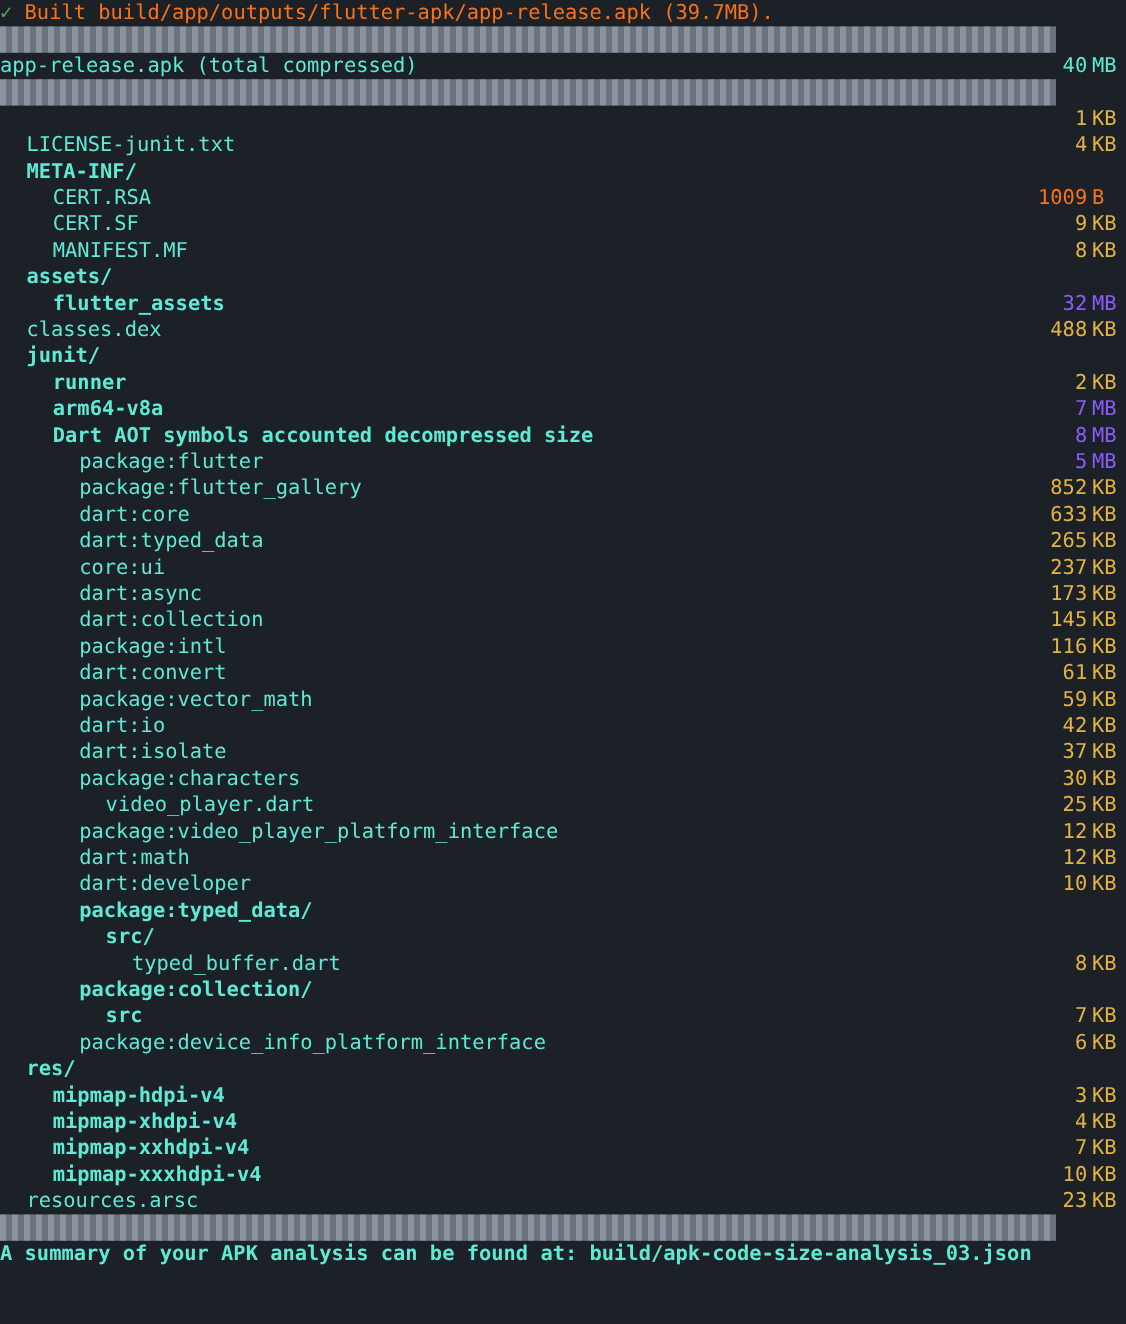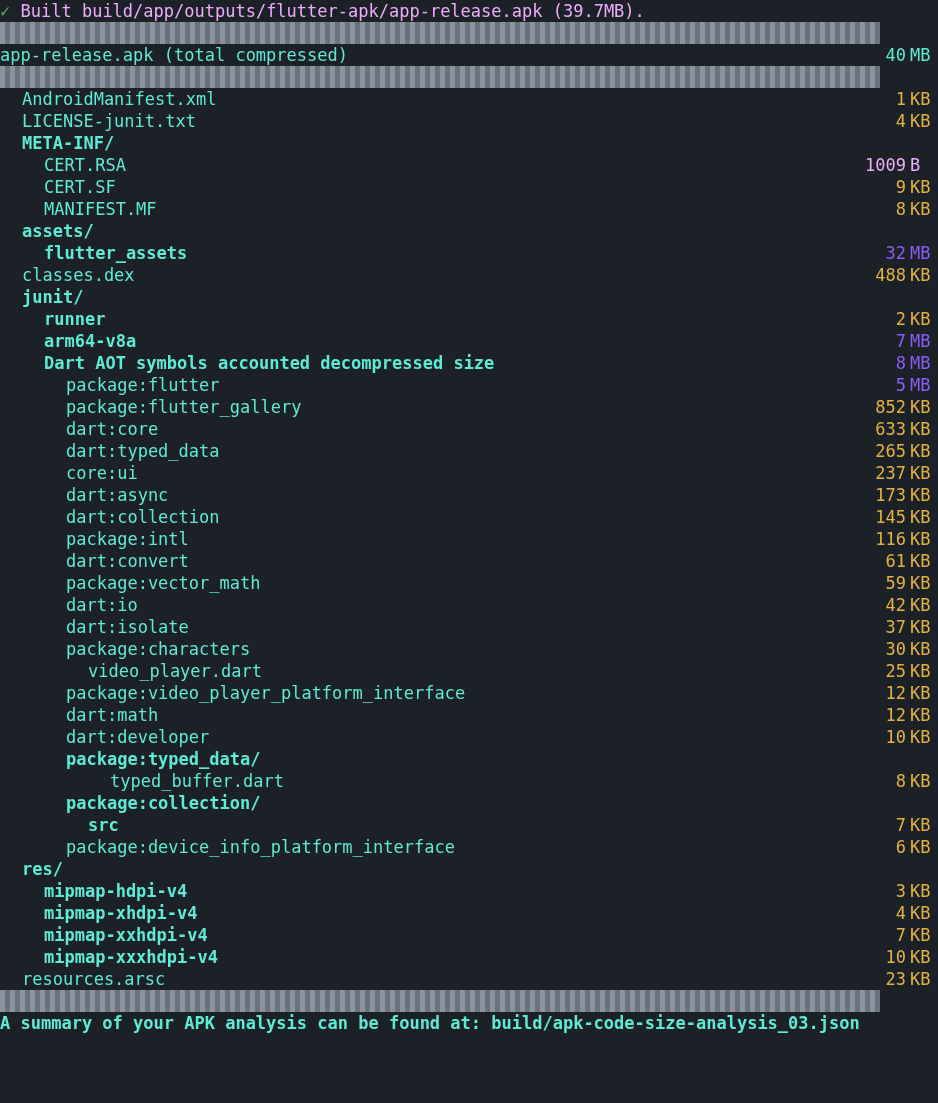--- a/index.html
+++ b/index.html
@@ -17,21 +17,21 @@
     display: flex;
     white-space: pre;
     padding: 0;
   }
   .indent { display: inline-block; }
   .name { flex: 0 0 auto; }
   .spacer { flex: 1 1 auto; }
   .size { flex: 0 0 auto; text-align: right; padding-right: 4px; min-width: 50px; }
   .unit { flex: 0 0 auto; width: 28px; text-align: left; }
   .bold { font-weight: bold; }
-  .green { color: #f0abfc; }
+  .green { color: #f97316; }
   .cyan { color: #8b5cf6; }
   .yellow { color: #e3b341; }
   .white { color: #5eead4; }
   .check { color: #57ab5a; font-weight: bold; }
   .hr-band {
     height: 22px;
     background: repeating-linear-gradient(
       90deg,
       #8b949e 0px, #8b949e 5px,
       #6a737d 5px, #6a737d 10px
@@ -58,21 +58,21 @@
 <div class="line header-line white">
   <span class="header-name">app-release.apk (total compressed)</span>
   <span class="header-fill"></span>
   <span class="header-size">40</span>
   <span class="header-unit">MB</span>
 </div>
 
 <div class="hr-band"></div>
 
 <div id="rows">
-    <div class="line"><span class="indent" style="width: 22px;"></span><span class="name white">AndroidManifest.xml</span><span class="spacer"></span><span class="size yellow">1</span><span class="unit yellow">KB</span></div>
+    <div class="line"><span class="indent" style="width: 22px;"></span><span class="spacer"></span><span class="size yellow">1</span><span class="unit yellow">KB</span></div>
     <div class="line"><span class="indent" style="width: 22px;"></span><span class="name white">LICENSE-junit.txt</span><span class="spacer"></span><span class="size yellow">4</span><span class="unit yellow">KB</span></div>
     <div class="line"><span class="indent" style="width: 22px;"></span><span class="name white bold">META-INF/</span><span class="spacer"></span></div>
     <div class="line"><span class="indent" style="width: 44px;"></span><span class="name white">CERT.RSA</span><span class="spacer"></span><span class="size green">1009</span><span class="unit green">B</span></div>
     <div class="line"><span class="indent" style="width: 44px;"></span><span class="name white">CERT.SF</span><span class="spacer"></span><span class="size yellow">9</span><span class="unit yellow">KB</span></div>
     <div class="line"><span class="indent" style="width: 44px;"></span><span class="name white">MANIFEST.MF</span><span class="spacer"></span><span class="size yellow">8</span><span class="unit yellow">KB</span></div>
     <div class="line"><span class="indent" style="width: 22px;"></span><span class="name white bold">assets/</span><span class="spacer"></span></div>
     <div class="line"><span class="indent" style="width: 44px;"></span><span class="name white bold">flutter_assets</span><span class="spacer"></span><span class="size cyan">32</span><span class="unit cyan">MB</span></div>
     <div class="line"><span class="indent" style="width: 22px;"></span><span class="name white">classes.dex</span><span class="spacer"></span><span class="size yellow">488</span><span class="unit yellow">KB</span></div>
     <div class="line"><span class="indent" style="width: 22px;"></span><span class="name white bold">junit/</span><span class="spacer"></span></div>
     <div class="line"><span class="indent" style="width: 44px;"></span><span class="name white bold">runner</span><span class="spacer"></span><span class="size yellow">2</span><span class="unit yellow">KB</span></div>
@@ -90,20 +90,21 @@
     <div class="line"><span class="indent" style="width: 66px;"></span><span class="name white">package:vector_math</span><span class="spacer"></span><span class="size yellow">59</span><span class="unit yellow">KB</span></div>
     <div class="line"><span class="indent" style="width: 66px;"></span><span class="name white">dart:io</span><span class="spacer"></span><span class="size yellow">42</span><span class="unit yellow">KB</span></div>
     <div class="line"><span class="indent" style="width: 66px;"></span><span class="name white">dart:isolate</span><span class="spacer"></span><span class="size yellow">37</span><span class="unit yellow">KB</span></div>
     <div class="line"><span class="indent" style="width: 66px;"></span><span class="name white">package:characters</span><span class="spacer"></span><span class="size yellow">30</span><span class="unit yellow">KB</span></div>
     <div class="line"><span class="indent" style="width: 66px;"></span><span class="spacer"></span></div>
     <div class="line"><span class="indent" style="width: 88px;"></span><span class="name white">video_player.dart</span><span class="spacer"></span><span class="size yellow">25</span><span class="unit yellow">KB</span></div>
     <div class="line"><span class="indent" style="width: 66px;"></span><span class="name white">package:video_player_platform_interface</span><span class="spacer"></span><span class="size yellow">12</span><span class="unit yellow">KB</span></div>
     <div class="line"><span class="indent" style="width: 66px;"></span><span class="name white">dart:math</span><span class="spacer"></span><span class="size yellow">12</span><span class="unit yellow">KB</span></div>
     <div class="line"><span class="indent" style="width: 66px;"></span><span class="name white">dart:developer</span><span class="spacer"></span><span class="size yellow">10</span><span class="unit yellow">KB</span></div>
     <div class="line"><span class="indent" style="width: 66px;"></span><span class="name white bold">package:typed_data/</span><span class="spacer"></span></div>
+    <div class="line"><span class="indent" style="width: 88px;"></span><span class="name white bold">src/</span><span class="spacer"></span></div>
     <div class="line"><span class="indent" style="width: 110px;"></span><span class="name white">typed_buffer.dart</span><span class="spacer"></span><span class="size yellow">8</span><span class="unit yellow">KB</span></div>
     <div class="line"><span class="indent" style="width: 66px;"></span><span class="name white bold">package:collection/</span><span class="spacer"></span></div>
     <div class="line"><span class="indent" style="width: 88px;"></span><span class="name white bold">src</span><span class="spacer"></span><span class="size yellow">7</span><span class="unit yellow">KB</span></div>
     <div class="line"><span class="indent" style="width: 66px;"></span><span class="name white">package:device_info_platform_interface</span><span class="spacer"></span><span class="size yellow">6</span><span class="unit yellow">KB</span></div>
     <div class="line"><span class="indent" style="width: 22px;"></span><span class="name white bold">res/</span><span class="spacer"></span></div>
     <div class="line"><span class="indent" style="width: 44px;"></span><span class="name white bold">mipmap-hdpi-v4</span><span class="spacer"></span><span class="size yellow">3</span><span class="unit yellow">KB</span></div>
     <div class="line"><span class="indent" style="width: 44px;"></span><span class="name white bold">mipmap-xhdpi-v4</span><span class="spacer"></span><span class="size yellow">4</span><span class="unit yellow">KB</span></div>
     <div class="line"><span class="indent" style="width: 44px;"></span><span class="name white bold">mipmap-xxhdpi-v4</span><span class="spacer"></span><span class="size yellow">7</span><span class="unit yellow">KB</span></div>
     <div class="line"><span class="indent" style="width: 44px;"></span><span class="name white bold">mipmap-xxxhdpi-v4</span><span class="spacer"></span><span class="size yellow">10</span><span class="unit yellow">KB</span></div>
     <div class="line"><span class="indent" style="width: 22px;"></span><span class="name white">resources.arsc</span><span class="spacer"></span><span class="size yellow">23</span><span class="unit yellow">KB</span></div>

